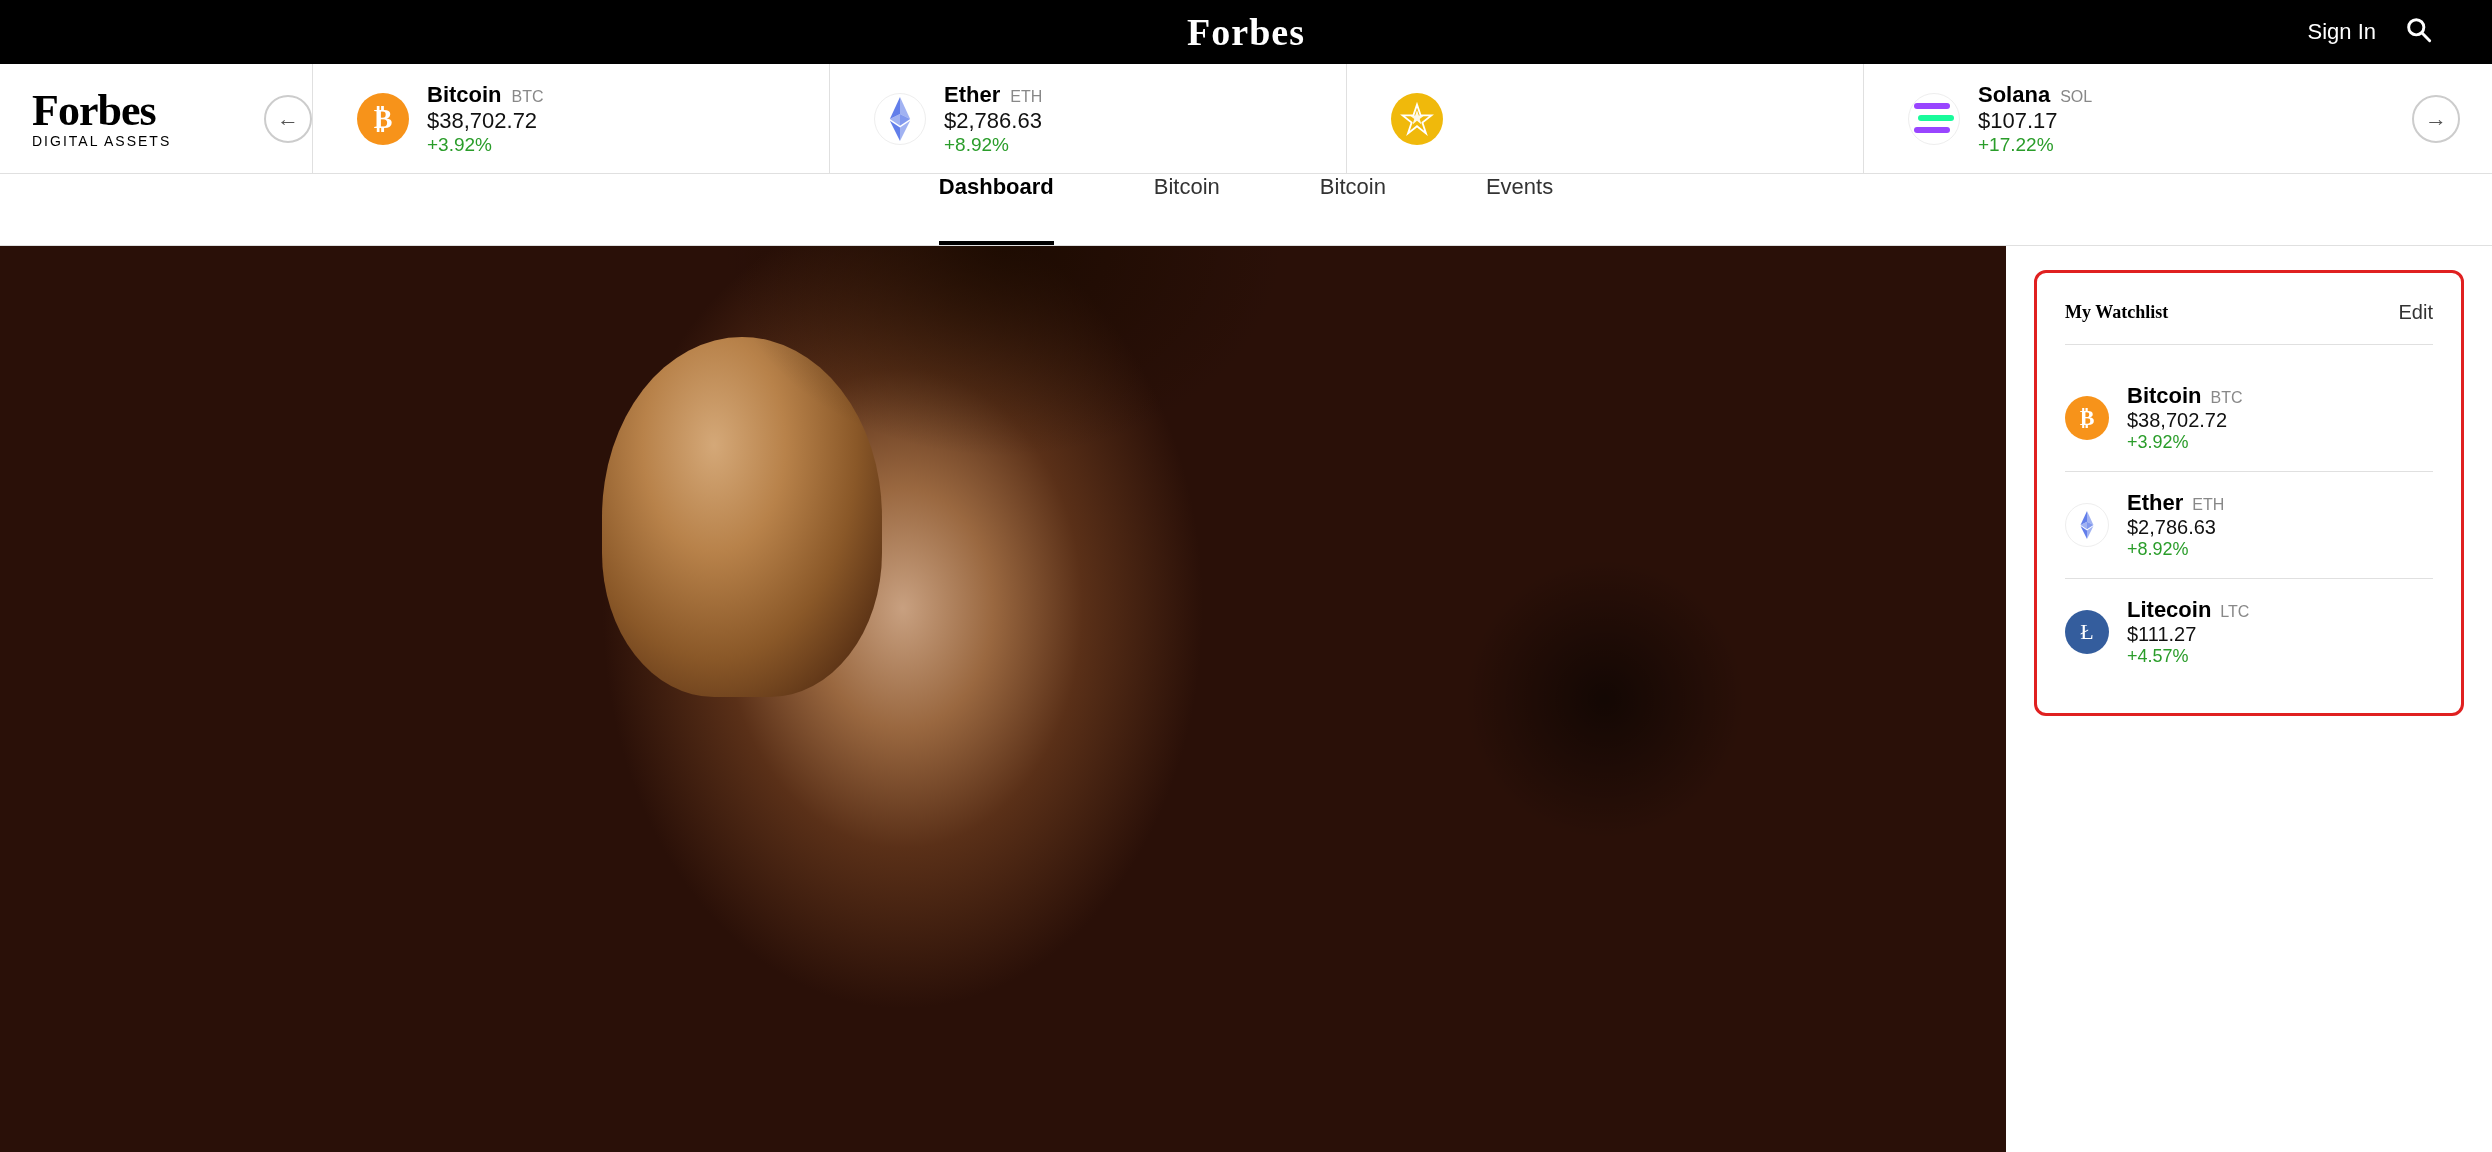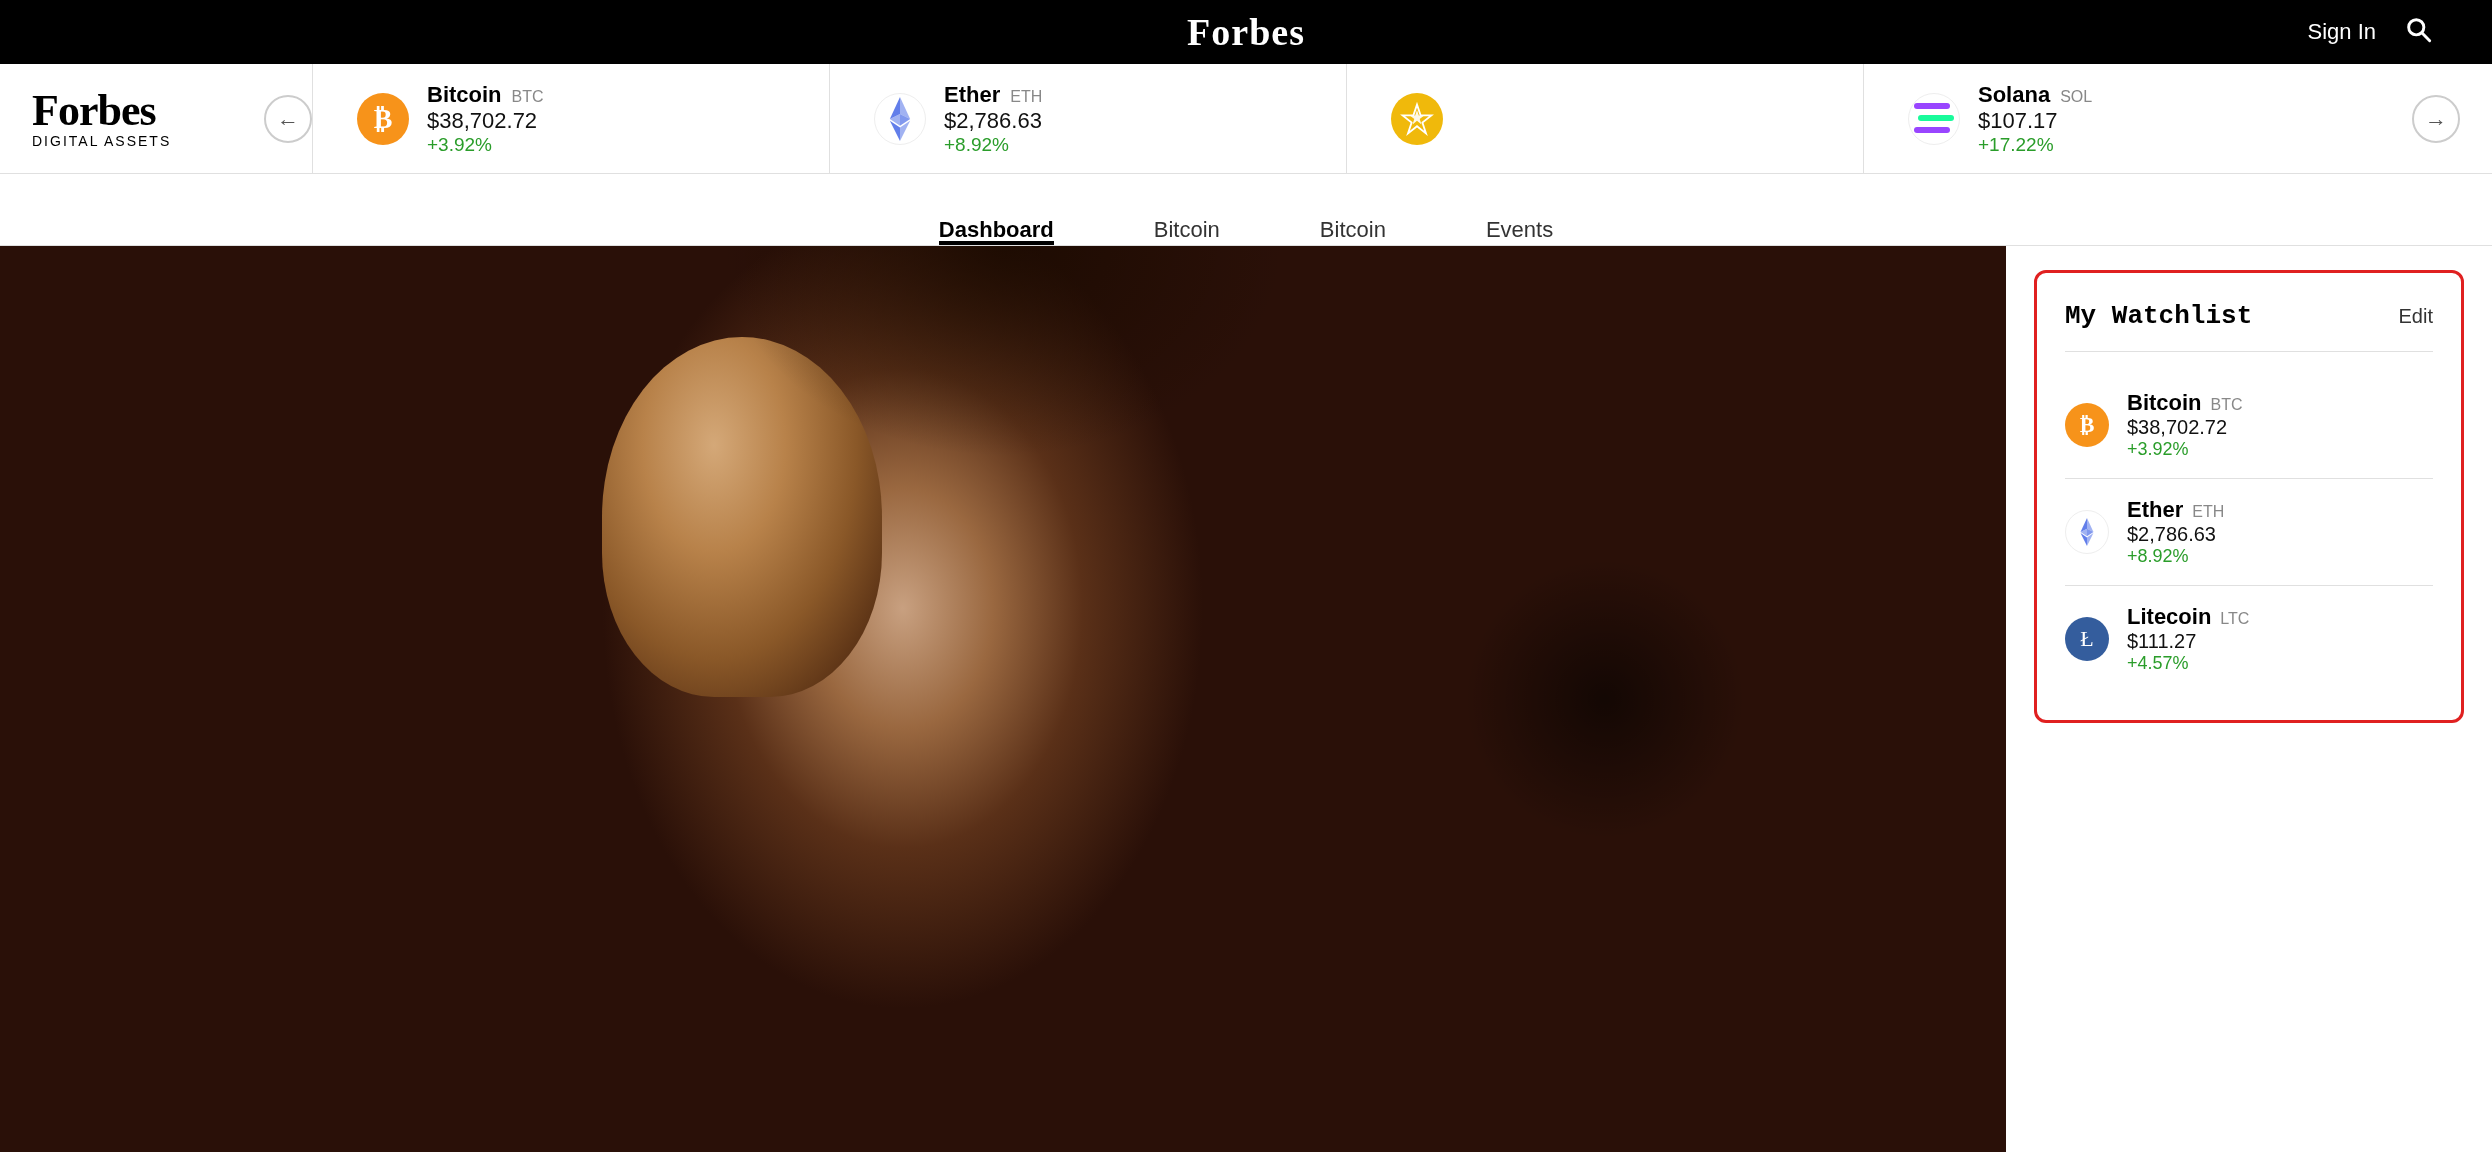--- a/index.html
+++ b/index.html
@@ -123,21 +123,21 @@
       height: 72px;
       border-bottom: 1px solid #e0e0e0;
     }
     .main-nav-item {
       font-size: 22px;
       font-family: Arial, sans-serif;
       color: #333;
       cursor: pointer;
       height: 100%;
       display: flex;
-      align-items: flex-end;
+      align-items: flex-start;
       position: relative;
       padding-bottom: 2px;
     }
     .main-nav-item.active {
       font-weight: 700;
       color: #000;
     }
     .main-nav-item.active::after {
       content: '';
       position: absolute;
@@ -203,23 +203,23 @@
       flex-direction: column;
       height: fit-content;
     }
     .watchlist-header {
       display: flex;
       justify-content: space-between;
       align-items: center;
       margin-bottom: 20px;
     }
     .watchlist-title {
-      font-size: 26px;
+      font-size: 18px;
       font-weight: 700;
-      font-family: Liberation Mono, monospace;
+      font-family: Liberation Serif, serif;
     }
     .watchlist-edit {
       font-size: 20px;
       color: #333;
       cursor: pointer;
       font-family: Liberation Sans, sans-serif;
     }
     .watchlist-divider {
       height: 1px;
       background: #e0e0e0;

